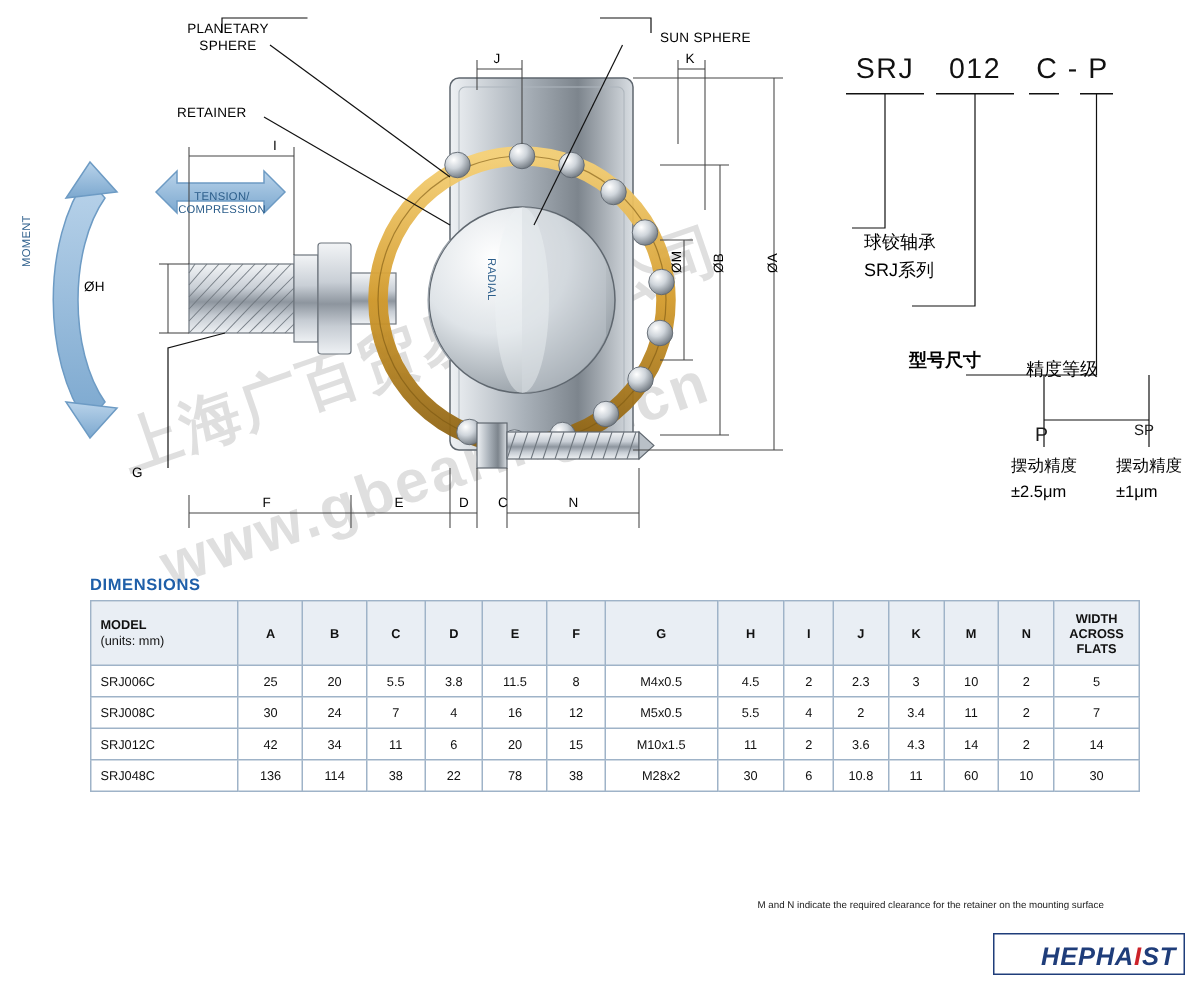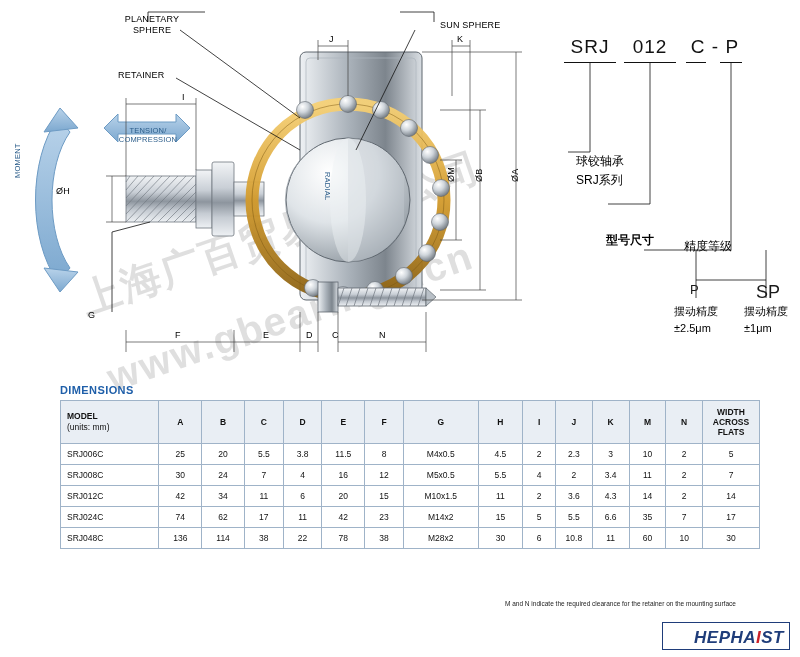--- a/index.html
+++ b/index.html
@@ -362,21 +362,21 @@
         <path d="M218 188 L218 218 L218 236"></path>
         <path d="M148 218 L218 218"></path>
       </g>
     </svg>
 
     <div class="abs lbl-cn" style="left:14px; top:152px; line-height:19px;margin-left:14px;">球铰轴承<br>SRJ系列</div>
     <div class="abs lbl-cn" style="left:58px; top:232px;font-weight:bold;">型号尺寸</div>
     <div class="abs lbl-cn" style="left:136px; top:238px;">精度等级</div>
 
     <div class="abs" style="left:142px; top:282px; font-size:13px;">P</div>
-    <div class="abs" style="left:208px; top:282px; font-size:18px;">SP</div>
+    <div class="abs" style="left:208px; top:282px; font-size:10px;">SP</div>
 
     <div class="abs lbl-cn" style="left:126px; top:303px; line-height:17px; font-size:11px;">摆动精度<br>±2.5μm</div>
     <div class="abs lbl-cn" style="left:196px; top:303px; line-height:17px; font-size:11px;">摆动精度<br>±1μm</div>
   </div>
 
   <div class="dim-title">DIMENSIONS</div>
 
   <table class="dims">
     <thead>
       <tr>
@@ -448,37 +448,20 @@
         <td>M10x1.5</td>
         <td>11</td>
         <td>2</td>
         <td>3.6</td>
         <td>4.3</td>
         <td>14</td>
         <td>2</td>
         <td>14</td>
       </tr>
       <tr>
-        <td class="model">SRJ024C</td>
-        <td>74</td>
-        <td>62</td>
-        <td>17</td>
-        <td>11</td>
-        <td>42</td>
-        <td>23</td>
-        <td>M14x2</td>
-        <td>15</td>
-        <td>5</td>
-        <td>5.5</td>
-        <td>6.6</td>
-        <td>35</td>
-        <td>7</td>
-        <td>17</td>
-      </tr>
-      <tr>
         <td class="model">SRJ048C</td>
         <td>136</td>
         <td>114</td>
         <td>38</td>
         <td>22</td>
         <td>78</td>
         <td>38</td>
         <td>M28x2</td>
         <td>30</td>
         <td>6</td>

